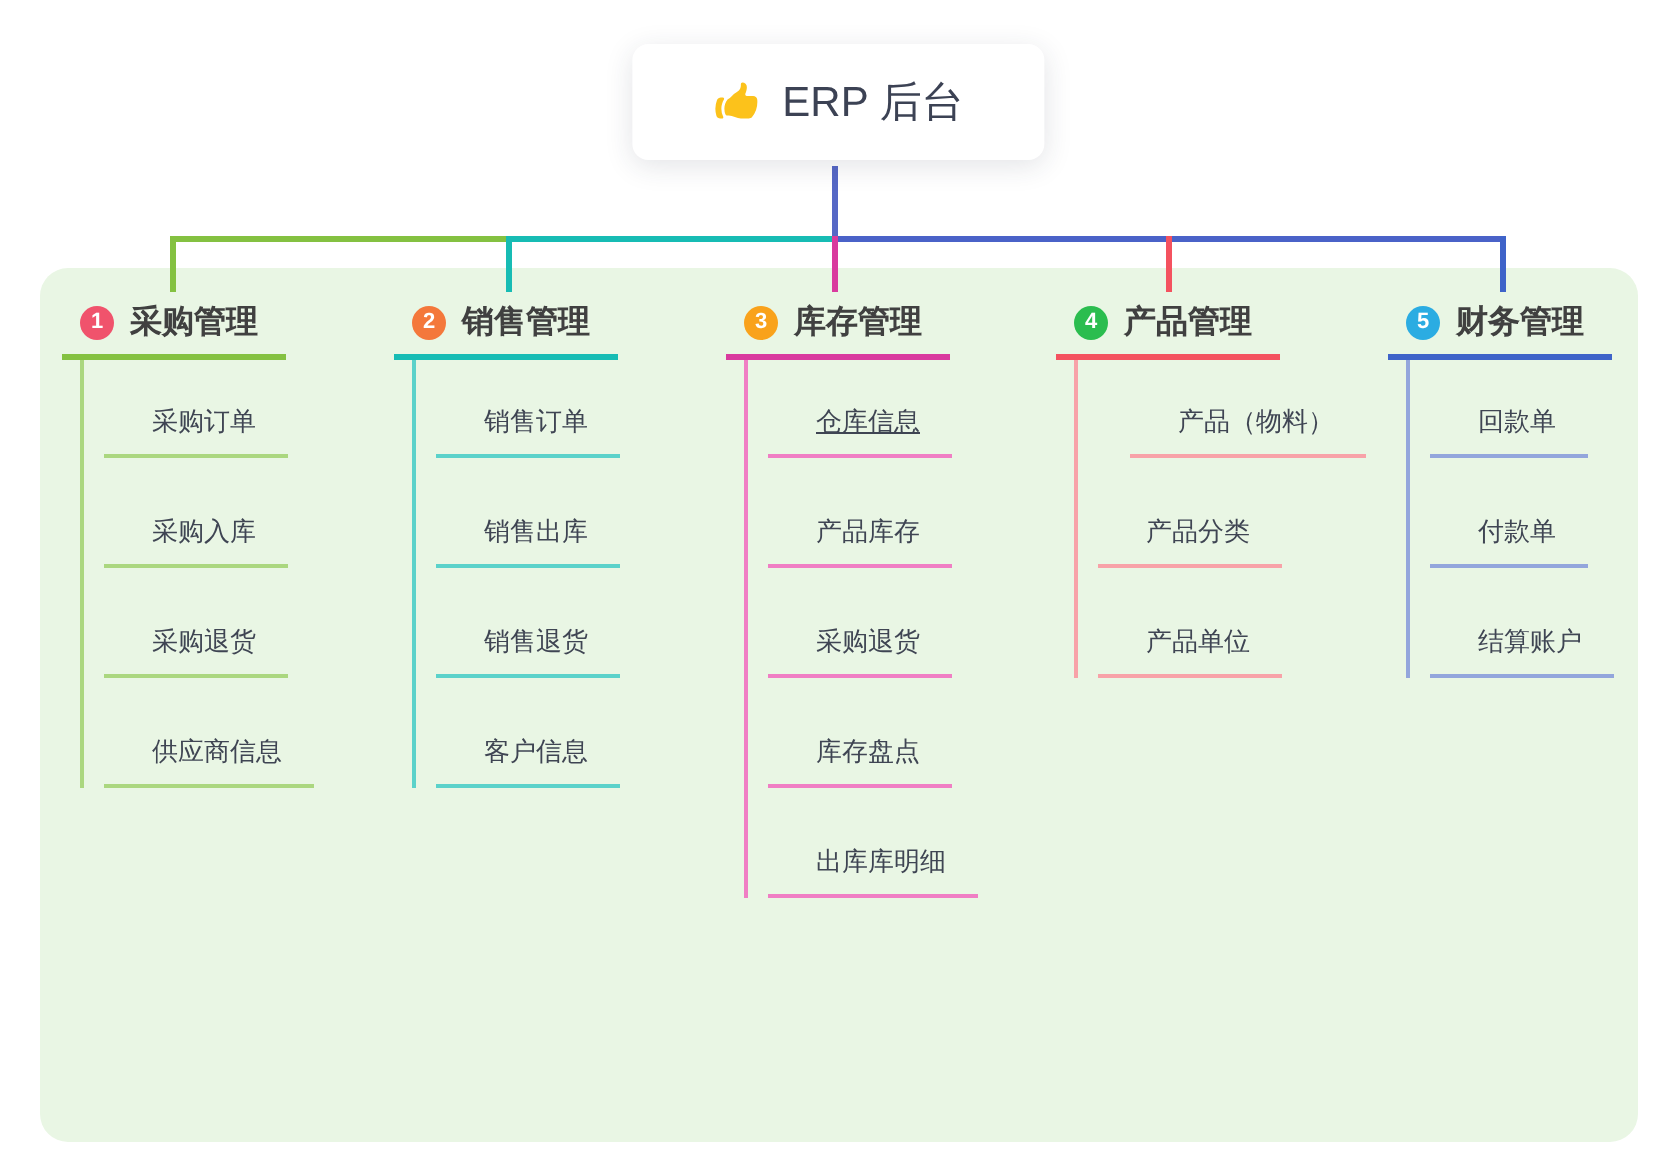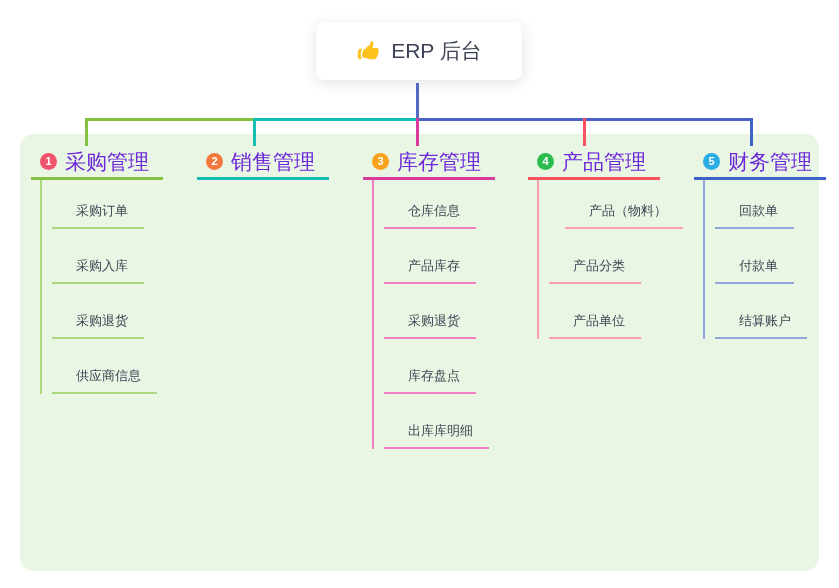--- a/index.html
+++ b/index.html
@@ -19,21 +19,21 @@
     display:flex;align-items:center;gap:11px;white-space:nowrap;z-index:3;
   }
   .thumb-icon{display:flex;align-items:center;}
   .seg{position:absolute;z-index:1;}
   .branch{position:absolute;top:146px;z-index:2;}
   .branch-title{
     display:flex;align-items:center;gap:8px;height:31px;
     border-bottom:3px solid;padding:0 14px 0 9px;width:max-content;min-width:85px;
     cursor:default;
   }
-  .branch-title-text{font-size:21px;color:#6d28d9;font-weight:400;}
+  .branch-title-text{font-size:16px;color:#404040;font-weight:700;}
   .badge{
     width:17px;height:17px;border-radius:50%;color:#fff;font-size:11px;font-weight:700;
     display:flex;align-items:center;justify-content:center;flex:none;line-height:1;
   }
   .children{margin-left:9px;border-left:2px solid;width:max-content;padding-left:10px;}
   .child{
     height:55px;border-bottom:2px solid;width:max-content;min-width:78px;
     display:flex;align-items:flex-end;padding:0 16px 7px 24px;box-sizing:border-box;
     font-size:13px;color:#3F4553;white-space:nowrap;
   }
@@ -75,28 +75,34 @@
         <div class="child" style="border-bottom-color: rgb(171, 215, 127);">采购入库</div>
         <div class="child" style="border-bottom-color: rgb(171, 215, 127); text-align: right;">采购退货</div>
         <div class="child" style="border-bottom-color: rgb(171, 215, 127);">供应商信息</div>
       </div>
     </div>
     <div class="branch" style="left: 197px;">
       <div class="branch-title" style="border-bottom-color: rgb(23, 188, 180);">
         <span class="badge" style="background: rgb(244, 120, 59);">2</span>
         <span class="branch-title-text">销售管理</span>
       </div>
+      <div class="children" style="border-left-color: rgb(91, 210, 202);">
+        <div class="child" style="border-bottom-color: rgb(91, 210, 202);">销售订单</div>
+        <div class="child" style="border-bottom-color: rgb(91, 210, 202);">销售出库</div>
+        <div class="child" style="border-bottom-color: rgb(91, 210, 202);">销售退货</div>
+        <div class="child" style="border-bottom-color: rgb(91, 210, 202);">客户信息</div>
+      </div>
     </div>
     <div class="branch" style="left: 363px;">
       <div class="branch-title" style="border-bottom-color: rgb(217, 58, 158);">
         <span class="badge" style="background: rgb(249, 162, 27);">3</span>
         <span class="branch-title-text">库存管理</span>
       </div>
       <div class="children" style="border-left-color: rgb(240, 126, 196);">
-        <div class="child" style="border-bottom-color: rgb(240, 126, 196);">仓库信息</div>
+        <div class="child" style="border-bottom-color: rgb(240, 126, 196); text-decoration: underline;">仓库信息</div>
         <div class="child" style="border-bottom-color: rgb(240, 126, 196);">产品库存</div>
         <div class="child" style="border-bottom-color: rgb(240, 126, 196);">采购退货</div>
         <div class="child" style="border-bottom-color: rgb(240, 126, 196);">库存盘点</div>
         <div class="child" style="border-bottom-color: rgb(240, 126, 196);">出库库明细</div>
       </div>
     </div>
     <div class="branch" style="left: 528px;">
       <div class="branch-title" style="border-bottom-color: rgb(244, 82, 95);">
         <span class="badge" style="background: rgb(43, 189, 79);">4</span>
         <span class="branch-title-text">产品管理</span>

